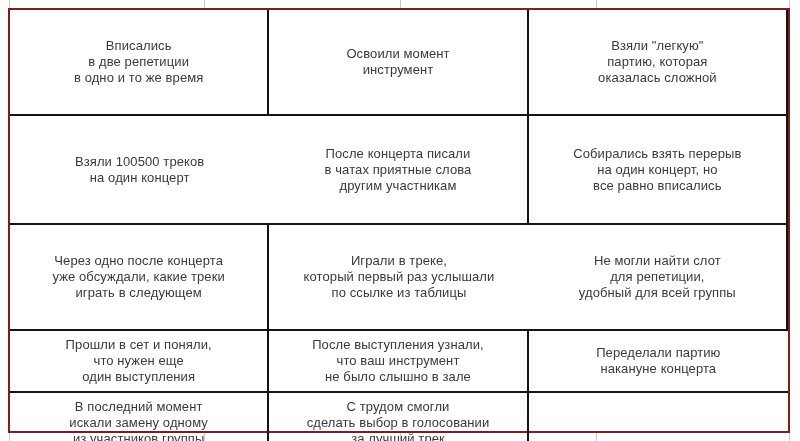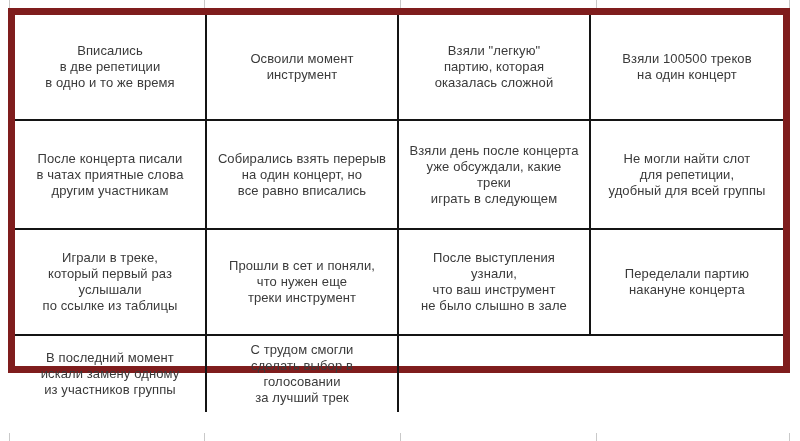--- a/index.html
+++ b/index.html
@@ -7,24 +7,24 @@
     width: 800px; height: 441px;
     background: #ffffff;
     font-family: "Liberation Sans", "DejaVu Sans", sans-serif;
     overflow: hidden;
   }
   .stage { position: relative; width: 800px; height: 441px; background: #ffffff; }
 
   .bingo-table {
     position: absolute;
     left: 8px; top: 8px;
-    width: 782px; height: 365px;
-    border: 7px solid #7f1d1d;
+    width: 782px; height: 425px;
+    border: 2px solid #7f1d1d;
     display: grid;
-    grid-template-columns: 1fr 1fr 1fr 1fr;
+    grid-template-columns: 1fr 1fr 1fr;
     grid-template-rows: 106px 109px 106px 1fr;
     background: #ffffff;
   }
   .cell {
     border-right: 2px solid #141414;
     border-bottom: 2px solid #141414;
     display: flex;
     align-items: center;
     justify-content: center;
     text-align: center;
@@ -87,39 +87,39 @@
         <span class="cell-text">После концерта писали
 в чатах приятные слова
 другим участникам</span>
       </div>
     <div class="cell">
         <span class="cell-text">Собирались взять перерыв
 на один концерт, но
 все равно вписались</span>
       </div>
     <div class="cell">
-        <span class="cell-text">Взяли день после концерта
+        <span class="cell-text">Через одно после концерта
 уже обсуждали, какие треки
 играть в следующем</span>
       </div>
+    <div class="cell">
+        <span class="cell-text">Играли в треке,
+который первый раз услышали
+по ссылке из таблицы</span>
+      </div>
+
     <div class="cell">
         <span class="cell-text">Не могли найти слот
 для репетиции,
 удобный для всей группы</span>
       </div>
-
-    <div class="cell">
-        <span class="cell-text">Играли в треке,
-который первый раз услышали
-по ссылке из таблицы</span>
-      </div>
     <div class="cell">
         <span class="cell-text">Прошли в сет и поняли,
 что нужен еще
-треки инструмент</span>
+один выступления</span>
       </div>
     <div class="cell">
         <span class="cell-text">После выступления узнали,
 что ваш инструмент
 не было слышно в зале</span>
       </div>
     <div class="cell">
         <span class="cell-text">Переделали партию
 накануне концерта</span>
       </div>

